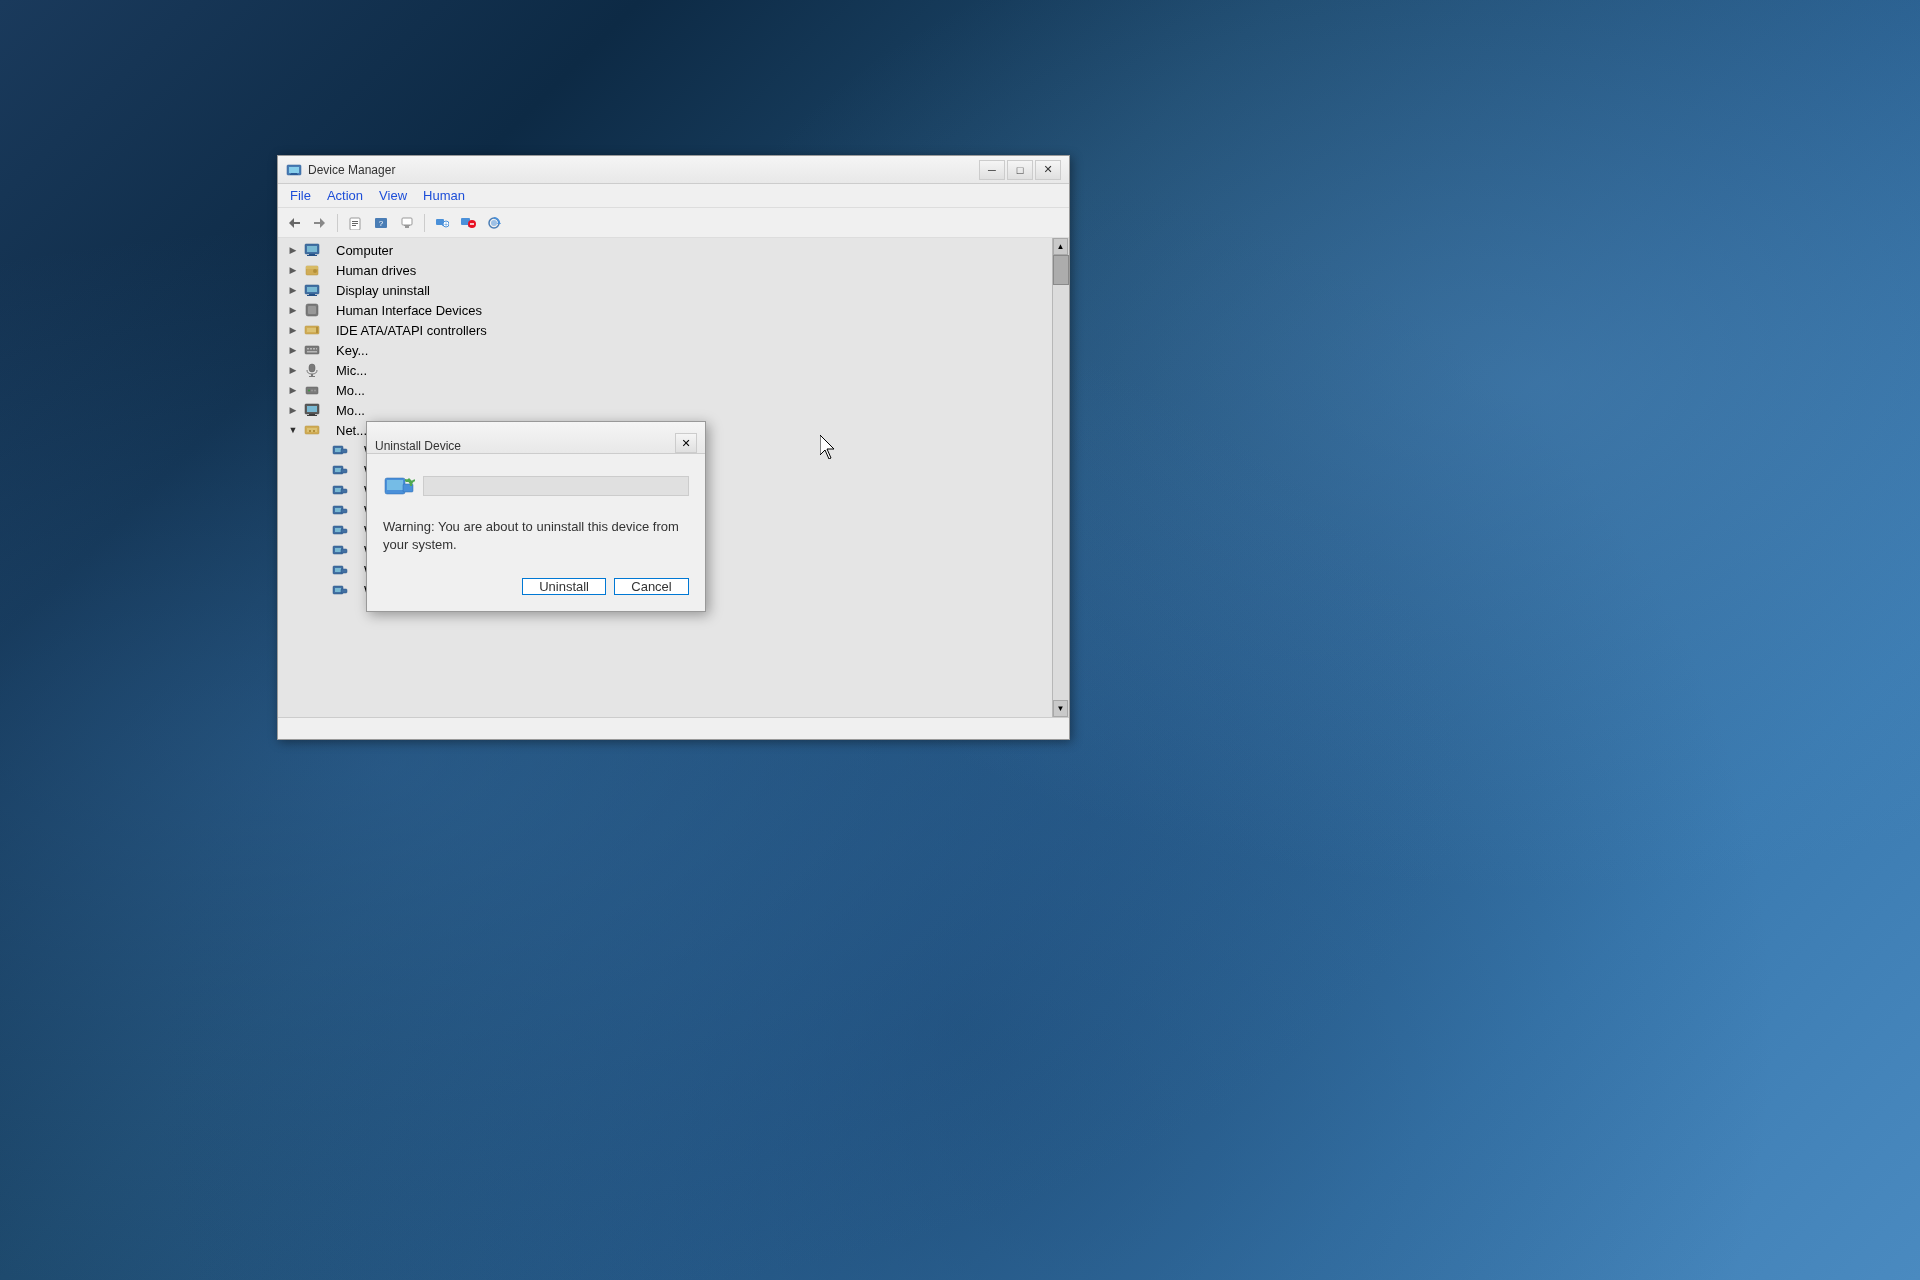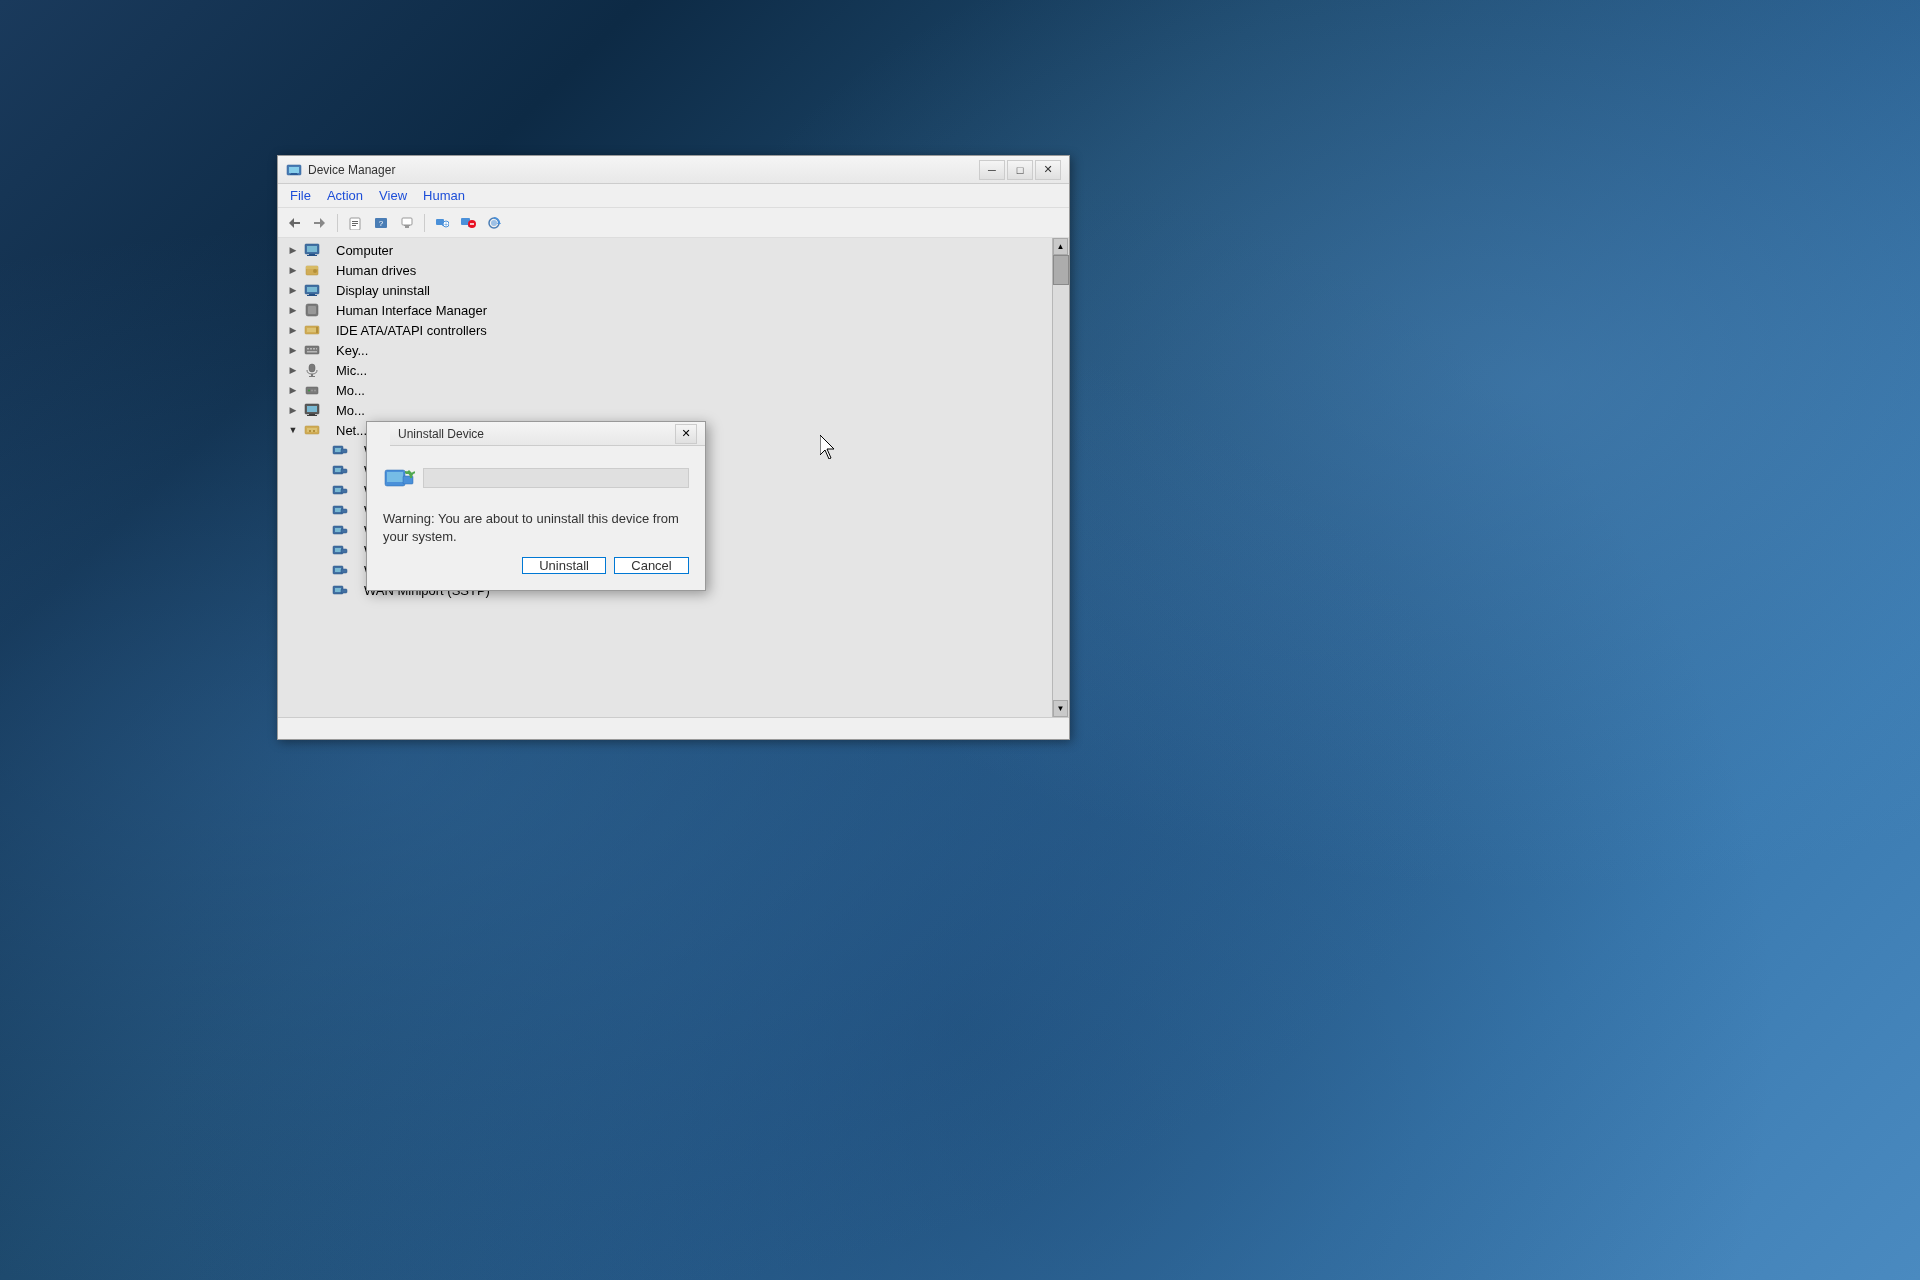--- a/index.html
+++ b/index.html
@@ -262,27 +262,26 @@
       position: absolute;
       left: 88px;
       top: 183px;
       width: 340px;
       background: #f0f0f0;
       border: 1px solid #999;
       box-shadow: 3px 3px 12px rgba(0,0,0,0.35);
     }
 
     .dialog-titlebar {
-      height: 24px;
+      height: 32px;
       background: linear-gradient(to bottom, #f5f5f5, #e8e8e8);
       border-bottom: 1px solid #ccc;
       display: flex;
-      align-items: center;
+      align-items: flex-end;
       padding: 0 8px;
-      margin-left: 23px;
     }
 
     .dialog-title-text {
       flex: 1;
       font-size: 12px;
       color: #333;
     }
 
     .dialog-close-btn {
       width: 22px;
@@ -316,21 +315,21 @@
     .dialog-device-name {
       height: 20px;
       flex: 1;
       background: #e0e0e0;
       border: 1px solid #ccc;
     }
 
     .dialog-warning {
       font-size: 13px;
       color: #333;
-      margin-bottom: 11px;
+      margin-bottom: 24px;
       line-height: 1.4;
     }
 
     .dialog-buttons {
       display: flex;
       justify-content: flex-end;
       gap: 8px;
       margin-top: 8px;
     }
 
@@ -488,21 +487,21 @@
       </div>
 
       <div class="tree-item">
         <span class="tree-chevron">▶</span>
         <span class="tree-icon">
           <svg width="16" height="16" viewBox="0 0 16 16">
             <rect x="2" y="2" width="12" height="12" rx="2" fill="#888" stroke="#666" stroke-width="0.5"></rect>
             <rect x="4" y="4" width="8" height="8" rx="1" fill="#aaa"></rect>
           </svg>
         </span>
-        <span class="tree-label">Human Interface Manager</span>
+        <span class="tree-label">Human Interface Devices</span>
       </div>
 
       <div class="tree-item">
         <span class="tree-chevron">▶</span>
         <span class="tree-icon">
           <svg width="16" height="16" viewBox="0 0 16 16">
             <rect x="1" y="4" width="14" height="8" rx="1" fill="#e8c060" stroke="#c8a040" stroke-width="0.5"></rect>
             <rect x="3" y="6" width="10" height="4" fill="#f5d980"></rect>
             <rect x="12" y="5" width="2" height="6" fill="#c8a040"></rect>
           </svg>

